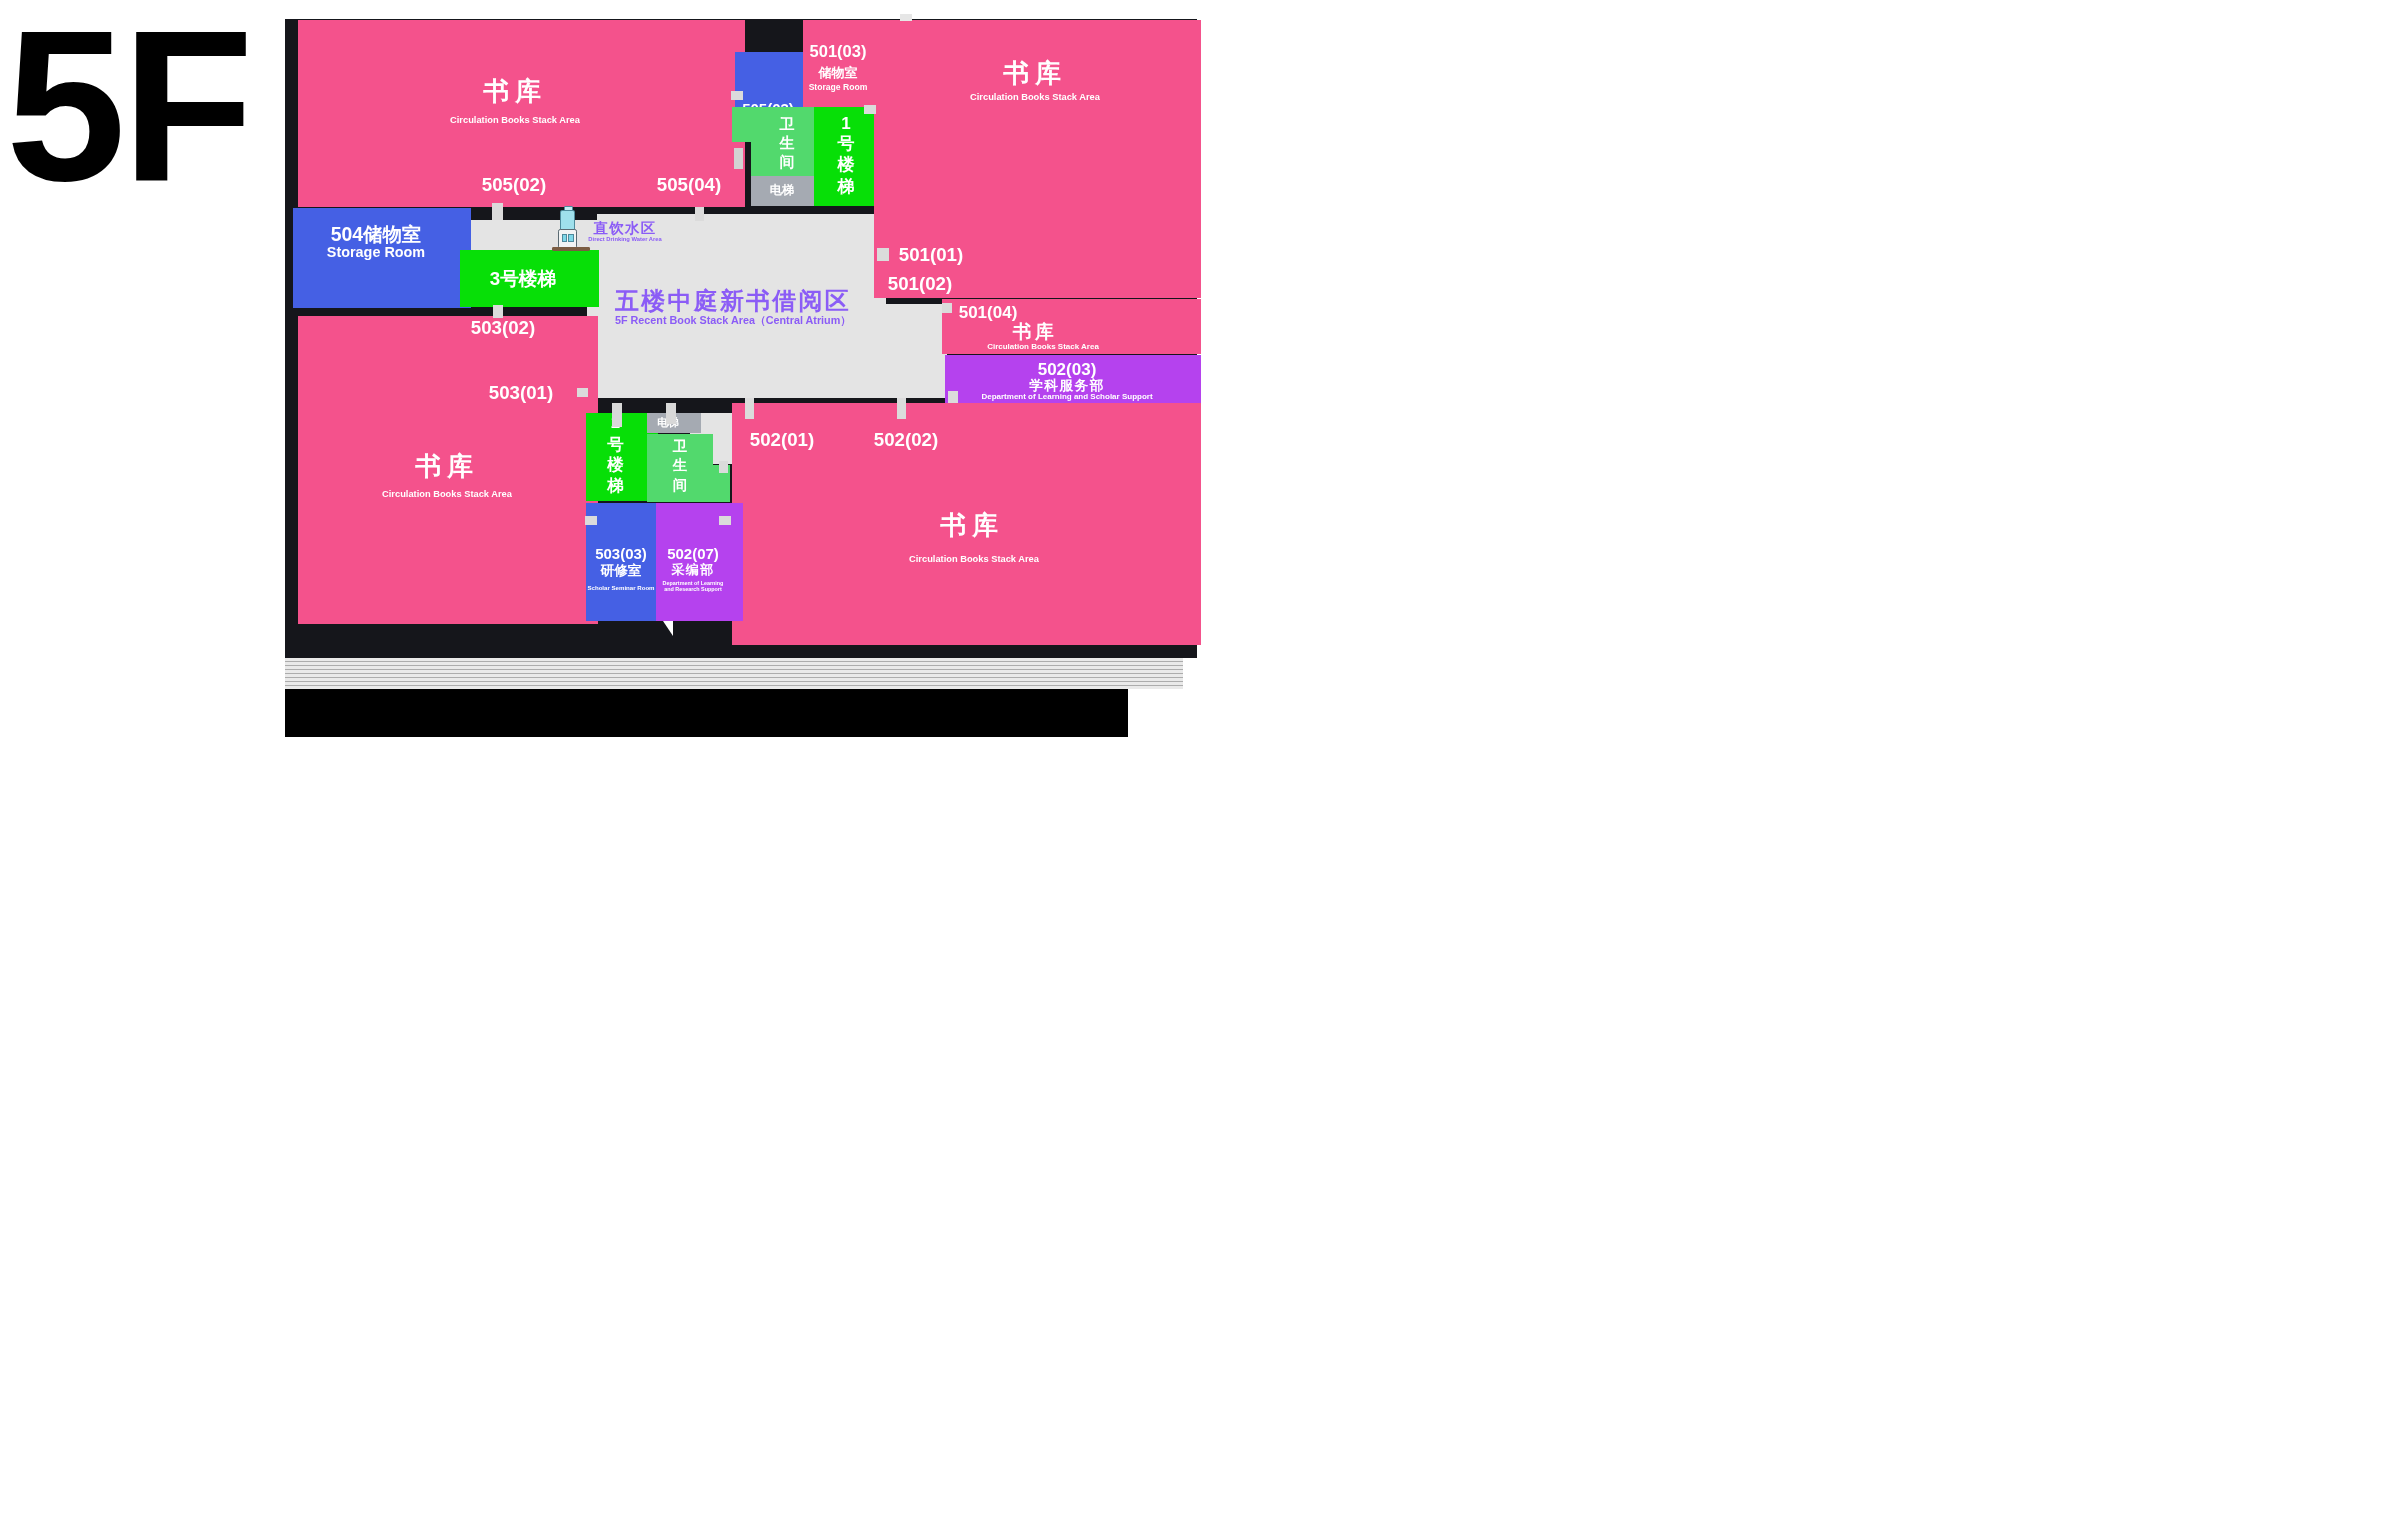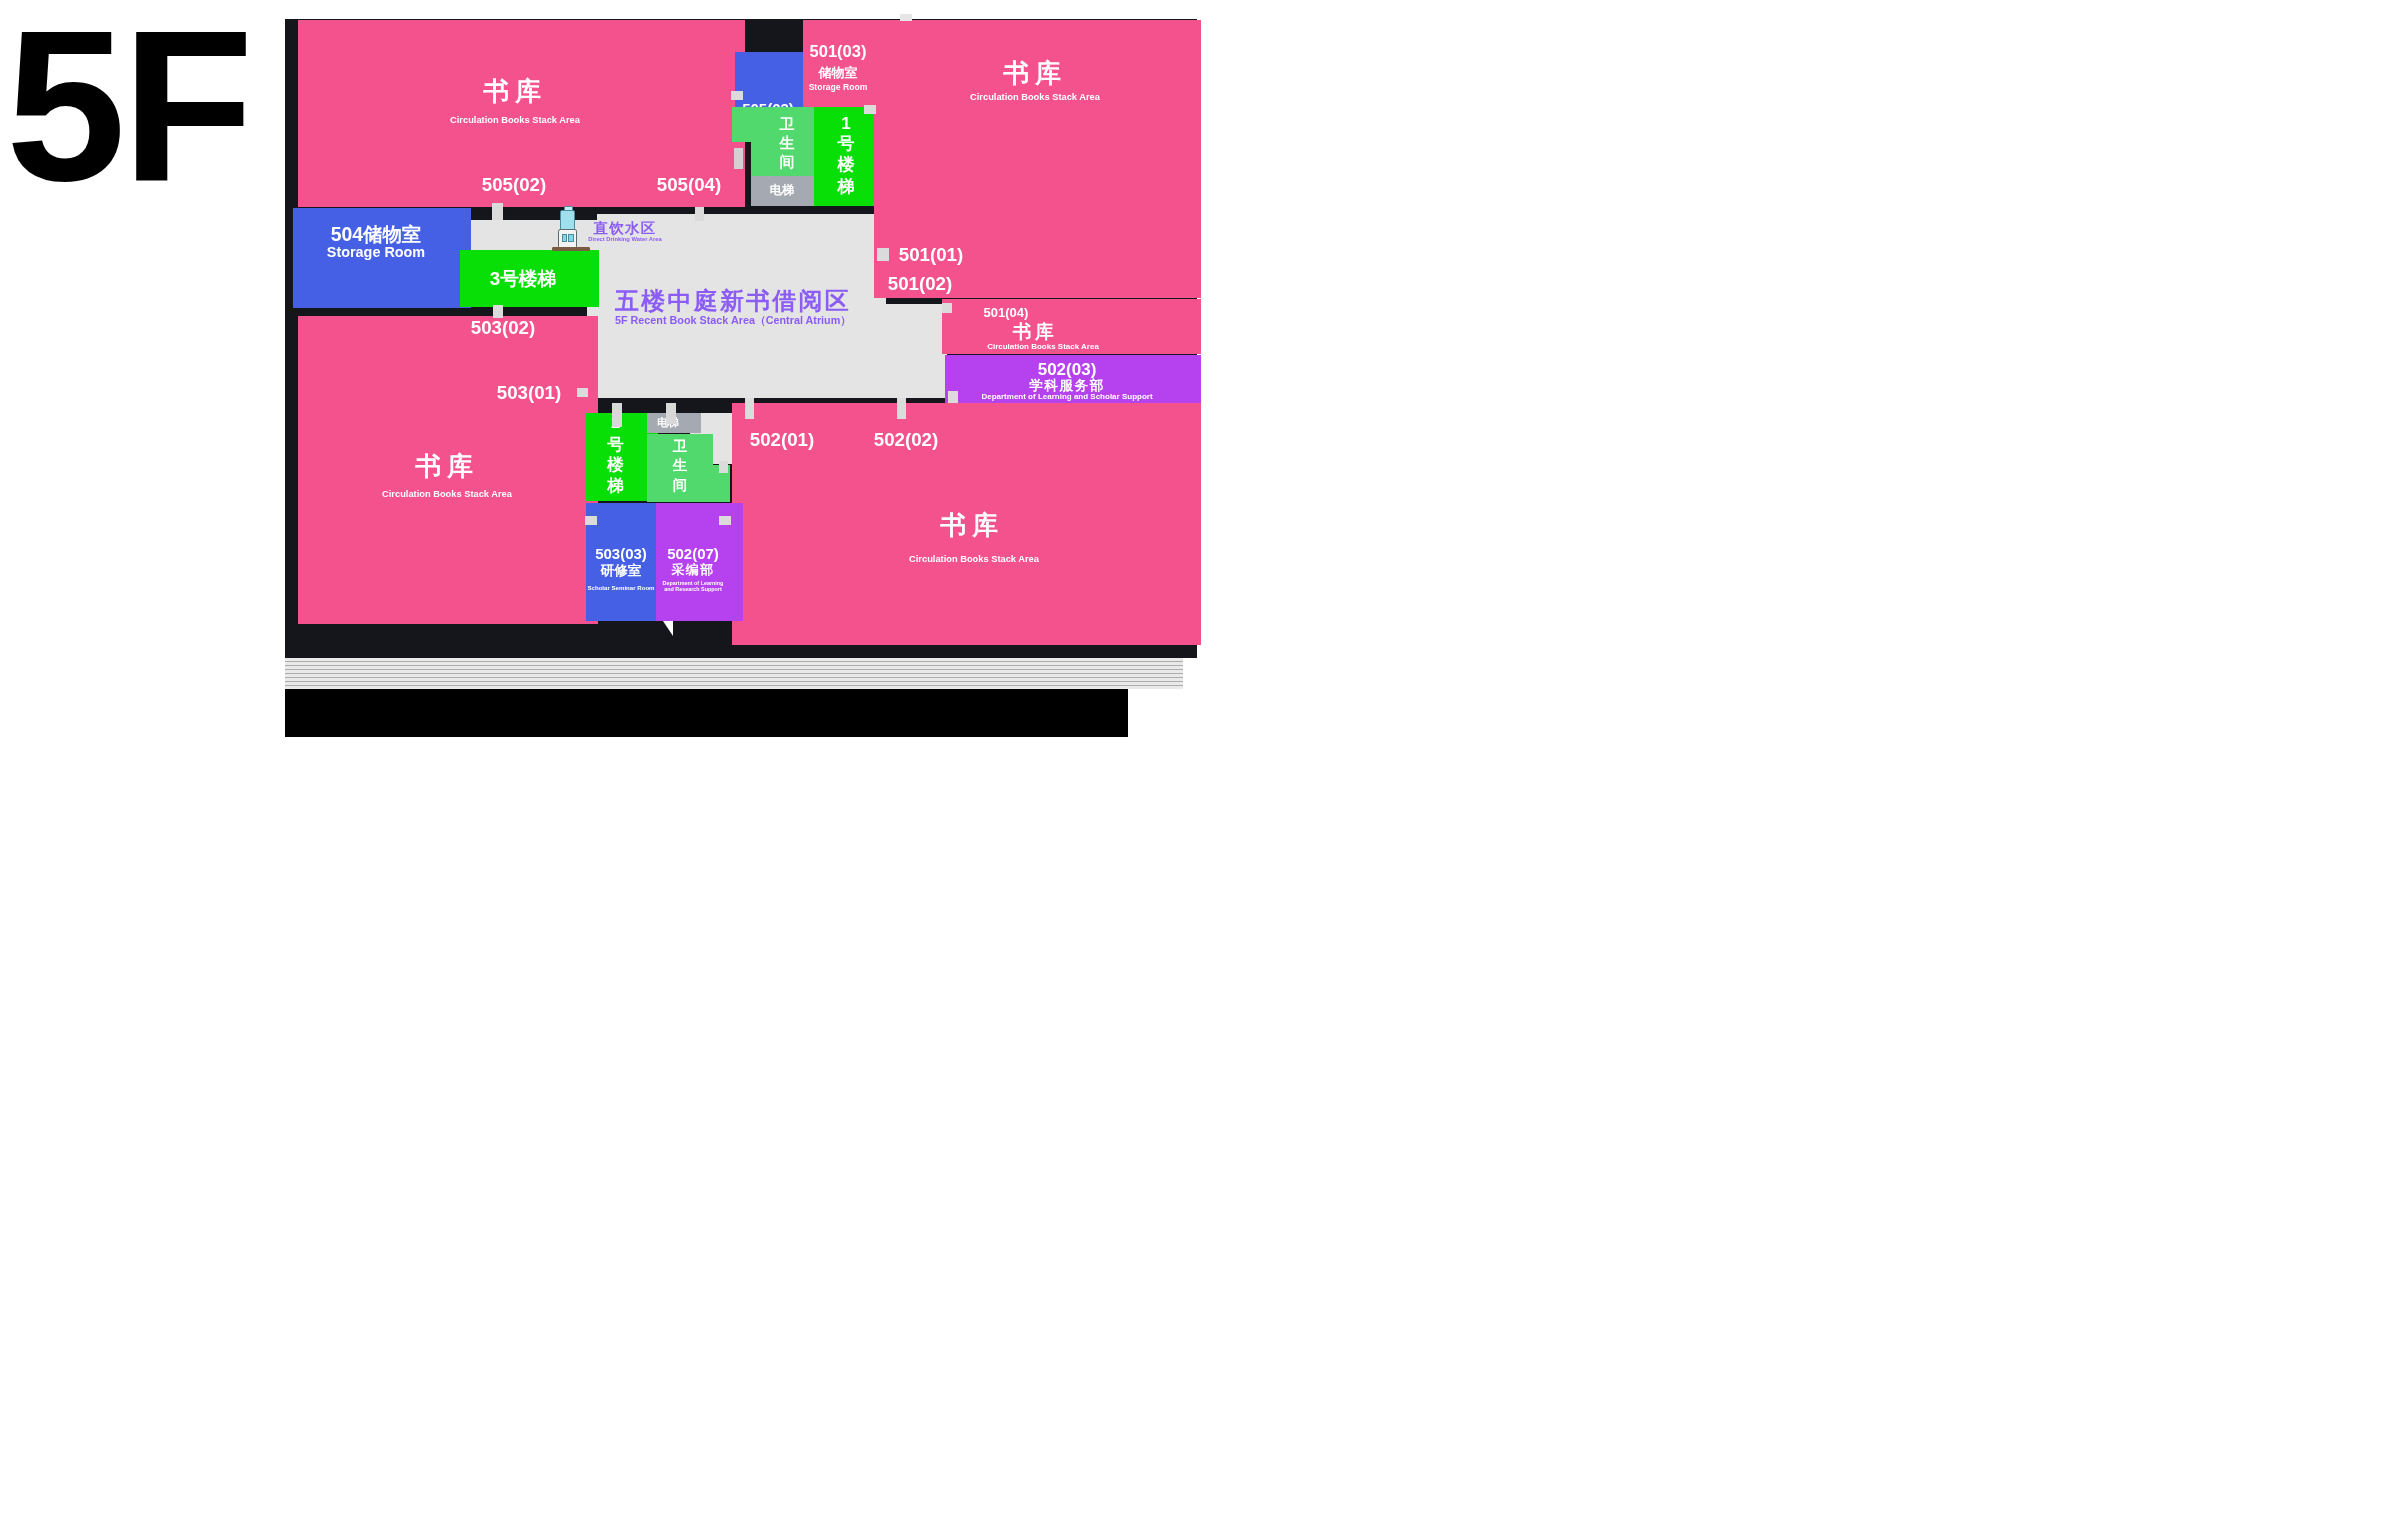--- a/index.html
+++ b/index.html
@@ -82,41 +82,41 @@
   </div>
 
   <div class="room pink" style="left:874px;top:20px;width:323px;height:278px;">
     <span class="t" style="left:161px;top:54px;font-size:26px;letter-spacing:5.8px;">书库</span>
     <span class="t" style="left:161px;top:78px;font-size:9.3px;">Circulation Books Stack Area</span>
     <span class="t" style="left:57px;top:235px;font-size:18.7px;">501(01)</span>
     <span class="t" style="left:46px;top:264px;font-size:18.7px;">501(02)</span>
   </div>
 
   <div class="room pink" style="left:942px;top:299px;width:255px;height:55px;">
-    <span class="t" style="left:64px;top:13.7px;font-size:13px;text-align:center;">501(04)</span>
+    <span class="t" style="left:46px;top:13.7px;font-size:17px;text-align:center;">501(04)</span>
     <span class="t" style="left:93px;top:33px;font-size:18.7px;letter-spacing:3.6px;">书库</span>
     <span class="t" style="left:101px;top:48px;font-size:8px;">Circulation Books Stack Area</span>
   </div>
 
   <div class="room purple" style="left:945px;top:355px;width:245px;height:58px;">
     <span class="t" style="left:122px;top:15px;font-size:17px;">502(03)</span>
     <span class="t" style="left:122px;top:31px;font-size:13.7px;letter-spacing:1.4px;">学科服务部</span>
     <span class="t" style="left:122px;top:42px;font-size:8px;">Department of Learning and Scholar Support</span>
   </div>
 
   <div class="room pink" style="left:732px;top:403px;width:465px;height:242px;">
     <span class="t" style="left:50px;top:37px;font-size:18.7px;">502(01)</span>
     <span class="t" style="left:174px;top:37px;font-size:18.7px;">502(02)</span>
     <span class="t" style="left:240px;top:123px;font-size:26px;letter-spacing:5.8px;">书库</span>
     <span class="t" style="left:242px;top:157px;font-size:9.3px;">Circulation Books Stack Area</span>
   </div>
 
   <div class="room pink" style="left:298px;top:316px;width:288px;height:308px;">
     <span class="t" style="left:205px;top:12.2px;font-size:18.7px;">503(02)</span>
-    <span class="t" style="left:223px;top:77px;font-size:18.7px;margin-left:8px;">503(01)</span>
+    <span class="t" style="left:223px;top:77px;font-size:18.7px;">503(01)</span>
     <span class="t" style="left:149px;top:151px;font-size:26px;letter-spacing:5.8px;">书库</span>
     <span class="t" style="left:149px;top:179px;font-size:9.3px;">Circulation Books Stack Area</span>
   </div>
 
   <div class="room blue" style="left:293px;top:208px;width:166px;height:100px;">
     <span class="t" style="left:83px;top:26px;font-size:19.4px;">504储物室</span>
     <span class="t" style="left:83px;top:45px;font-size:14.4px;">Storage Room</span>
   </div>
 
   <div class="room green1" style="left:460px;top:250px;width:127px;height:57px;">

